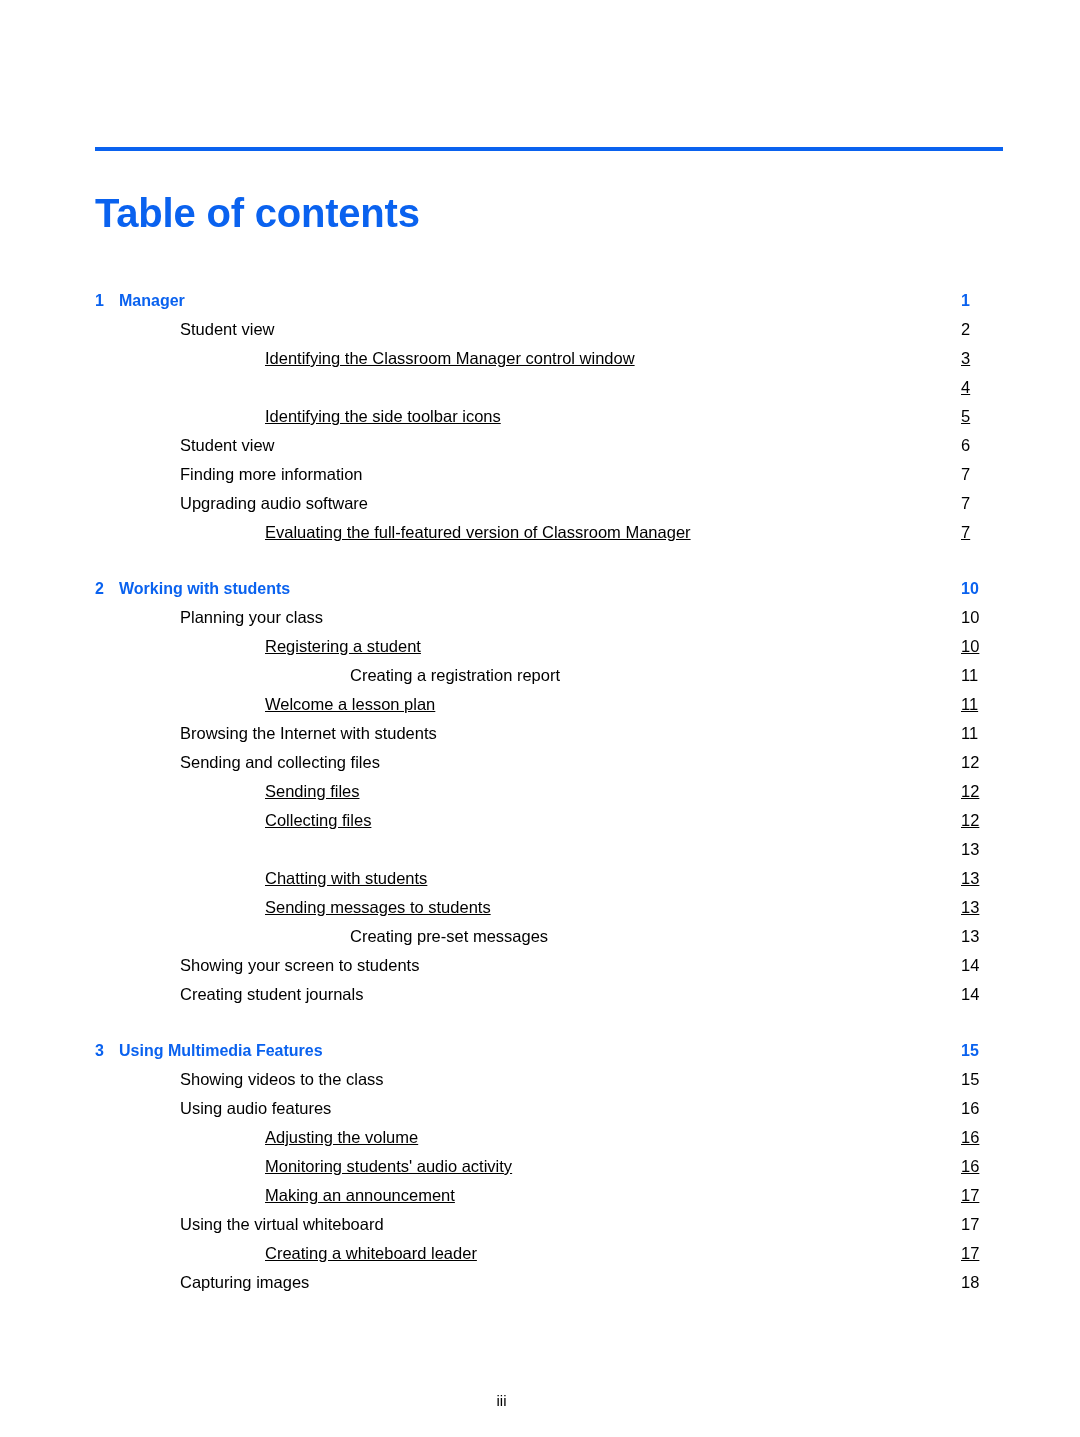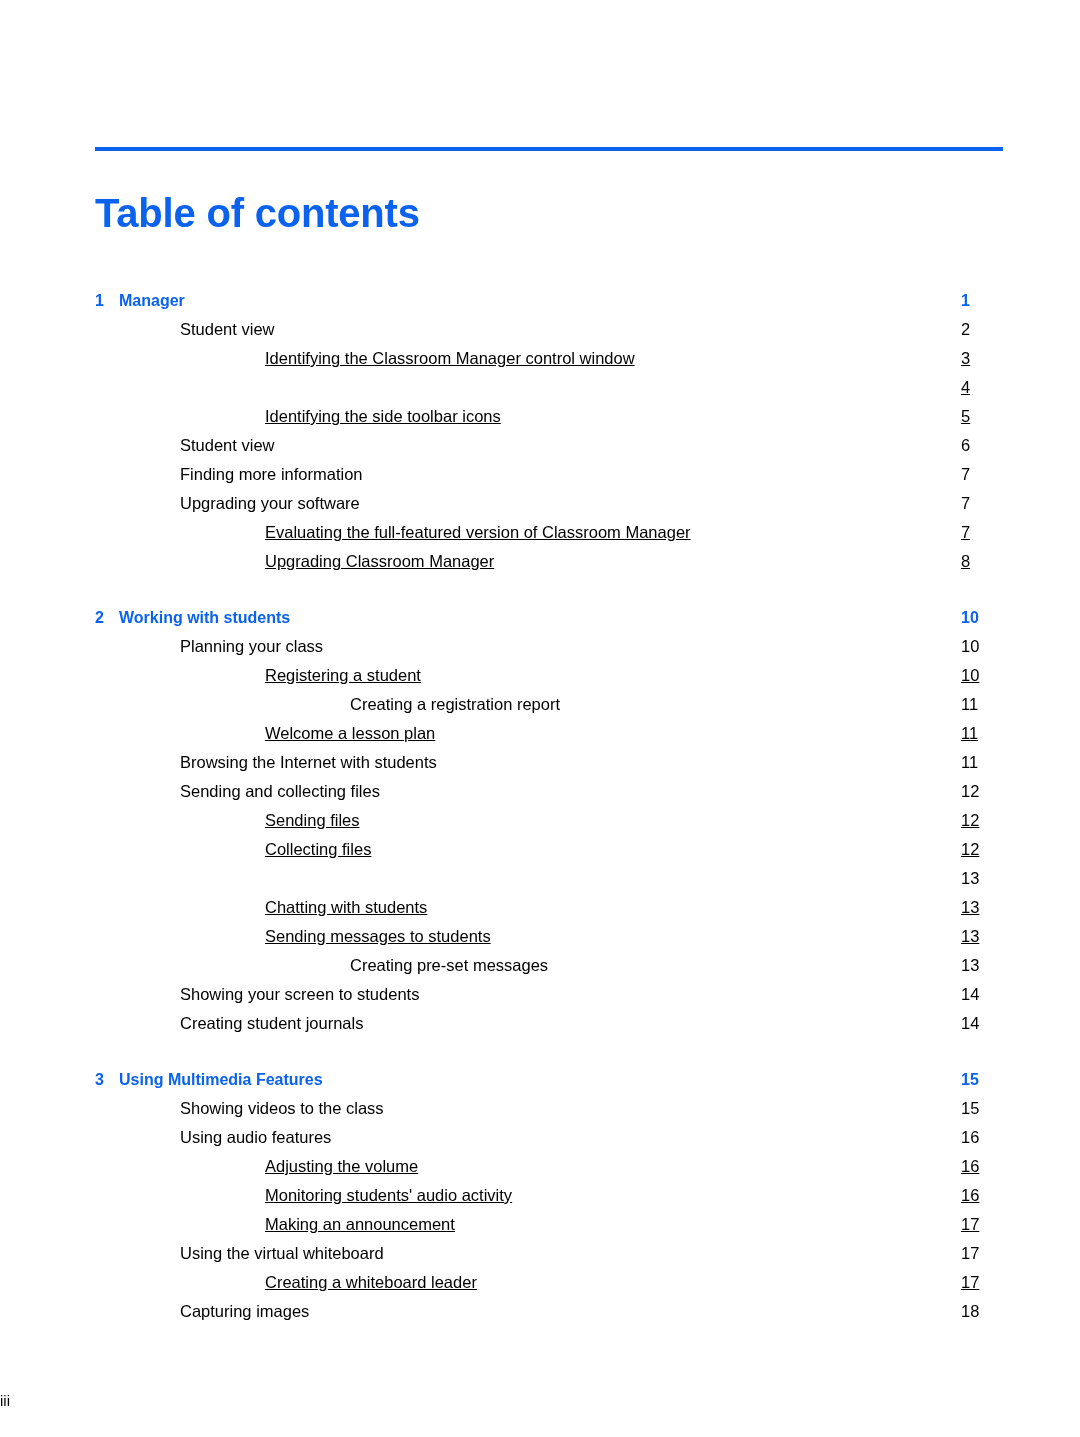--- a/index.html
+++ b/index.html
@@ -111,21 +111,21 @@
   .lvl1 { padding-left: 85px; }
   .lvl2 { padding-left: 170px; text-decoration: underline; }
   .lvl3 { padding-left: 255px; }
 
   
   .folio {
     position: absolute;
     left: 0;
     top: 1346px;
     width: 1003px;
-    text-align: left;
+    text-align: center;
     font-size: 15px;
     color: #000;
   }
 </style>
 </head>
 <body>
 
 <div class="page">
 
   <div class="title-rule"></div>
@@ -162,33 +162,28 @@
         <span class="entry-label">Student view</span>
         <span class="leader"></span>
         <span class="page-no">6</span>
       </div>
       <div class="toc-entry lvl1">
         <span class="entry-label">Finding more information</span>
         <span class="leader"></span>
         <span class="page-no">7</span>
       </div>
       <div class="toc-entry lvl1">
-        <span class="entry-label">Upgrading your software</span>
+        <span class="entry-label">Upgrading audio software</span>
         <span class="leader"></span>
         <span class="page-no">7</span>
       </div>
       <div class="toc-entry lvl2">
         <span class="entry-label">Evaluating the full-featured version of Classroom Manager</span>
         <span class="leader"></span>
         <span class="page-no">7</span>
-      </div>
-      <div class="toc-entry lvl2">
-        <span class="entry-label">Upgrading Classroom Manager</span>
-        <span class="leader"></span>
-        <span class="page-no">8</span>
       </div>
       <div class="toc-entry chapter">
         <span class="chap-num">2</span>
         <span class="entry-label">Working with students</span>
         <span class="leader"></span>
         <span class="page-no">10</span>
       </div>
       <div class="toc-entry lvl1">
         <span class="entry-label">Planning your class</span>
         <span class="leader"></span>

